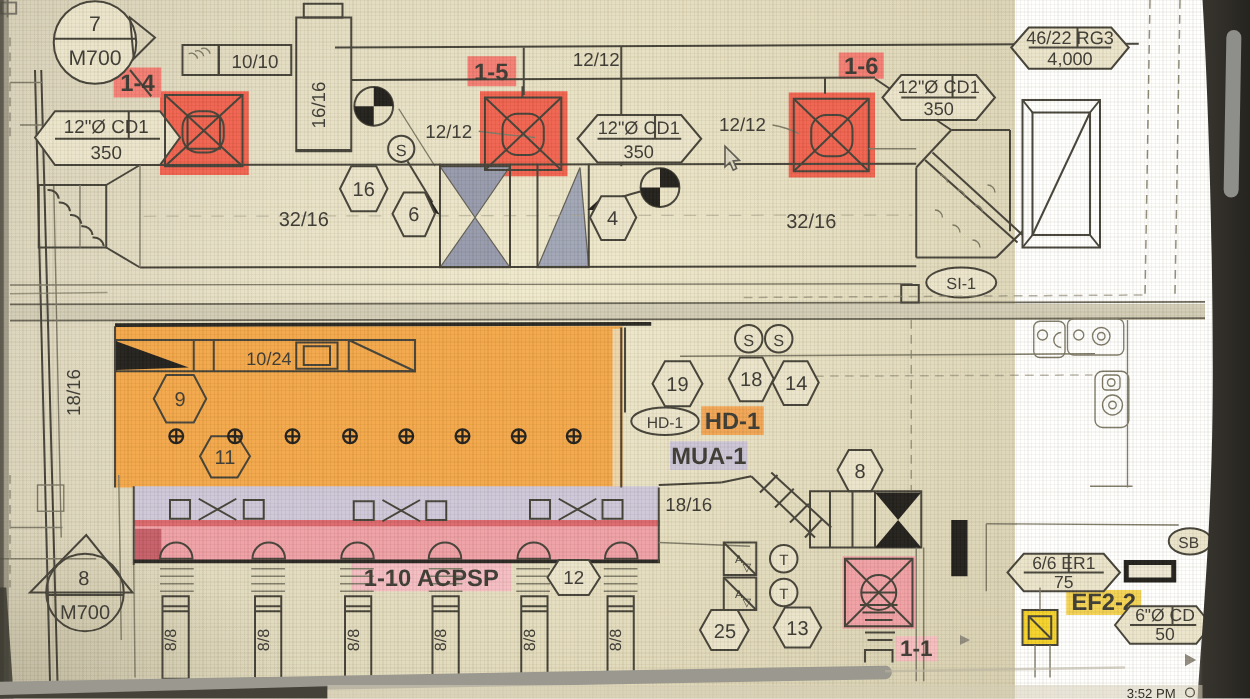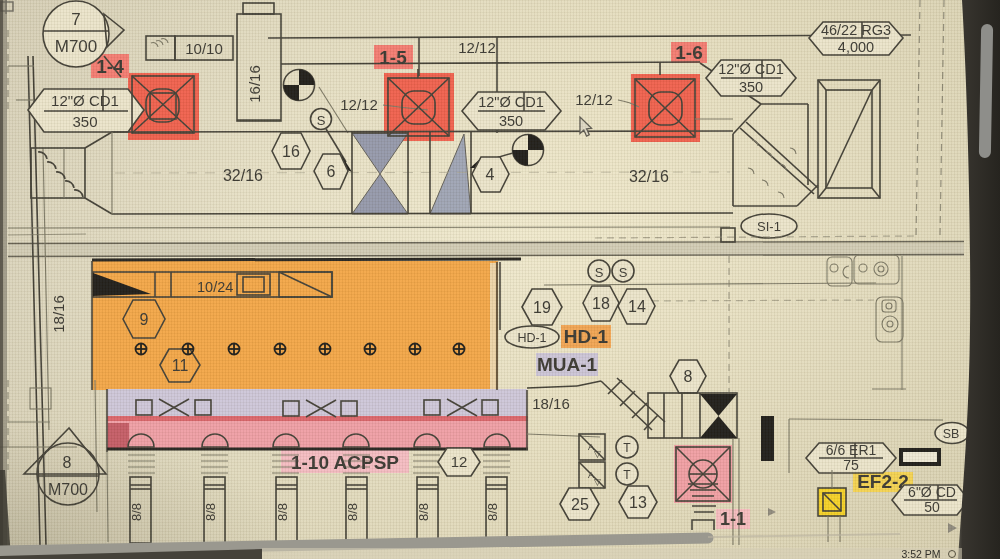--- a/index.html
+++ b/index.html
@@ -1,17 +1,17 @@
 <!DOCTYPE html>
 <html><head>
 <meta charset="utf-8">
 <style>
 html,body{margin:0;padding:0;}
 body{width:1000px;height:559px;overflow:hidden;font-family:"Liberation Sans",sans-serif;}
-#wrap{position:relative;width:1000px;height:559px;background:
+#wrap{position:relative;width:812px;height:559px;background:
  radial-gradient(ellipse 30% 25% at 0% 100%, rgba(60,55,35,0.18), rgba(60,55,35,0) 100%),
  radial-gradient(ellipse 90% 80% at 52% 42%, rgba(255,252,235,0.20), rgba(110,98,60,0.12) 90%),
  linear-gradient(100deg,#ded7c0 0%,#e8e1c5 28%,#ebe3c3 58%,#e2dabb 100%);}
 #tex{position:absolute;left:0;top:0;width:1000px;height:559px;
  background:repeating-linear-gradient(90deg,rgba(120,110,80,0.075) 0 1px,rgba(255,255,240,0.05) 1px 3px),
  repeating-linear-gradient(0deg,rgba(120,110,80,0.065) 0 1px,rgba(255,255,245,0.04) 1px 3px);
  pointer-events:none;}
 svg{position:absolute;left:0;top:0;}
 text{font-family:"Liberation Sans",sans-serif;fill:#32302a;}
 .ln{stroke:#3a372e;stroke-width:1.6;fill:none;}

